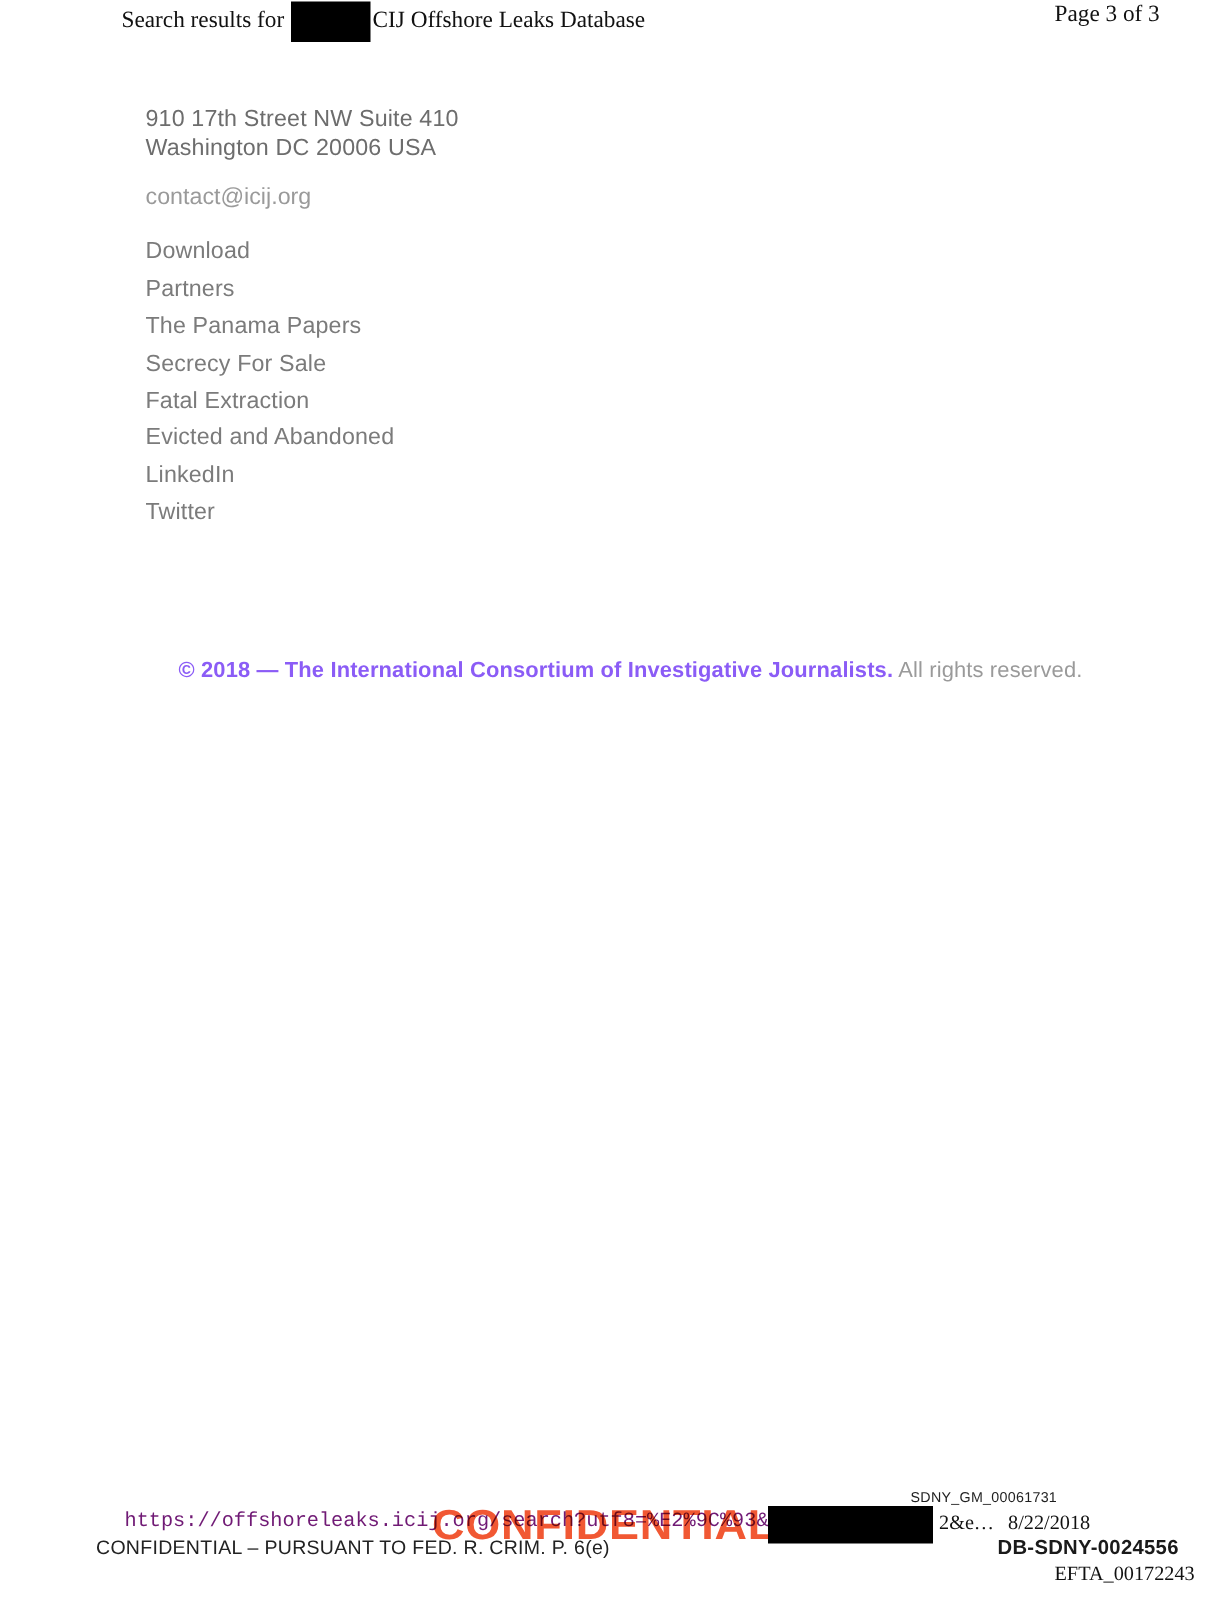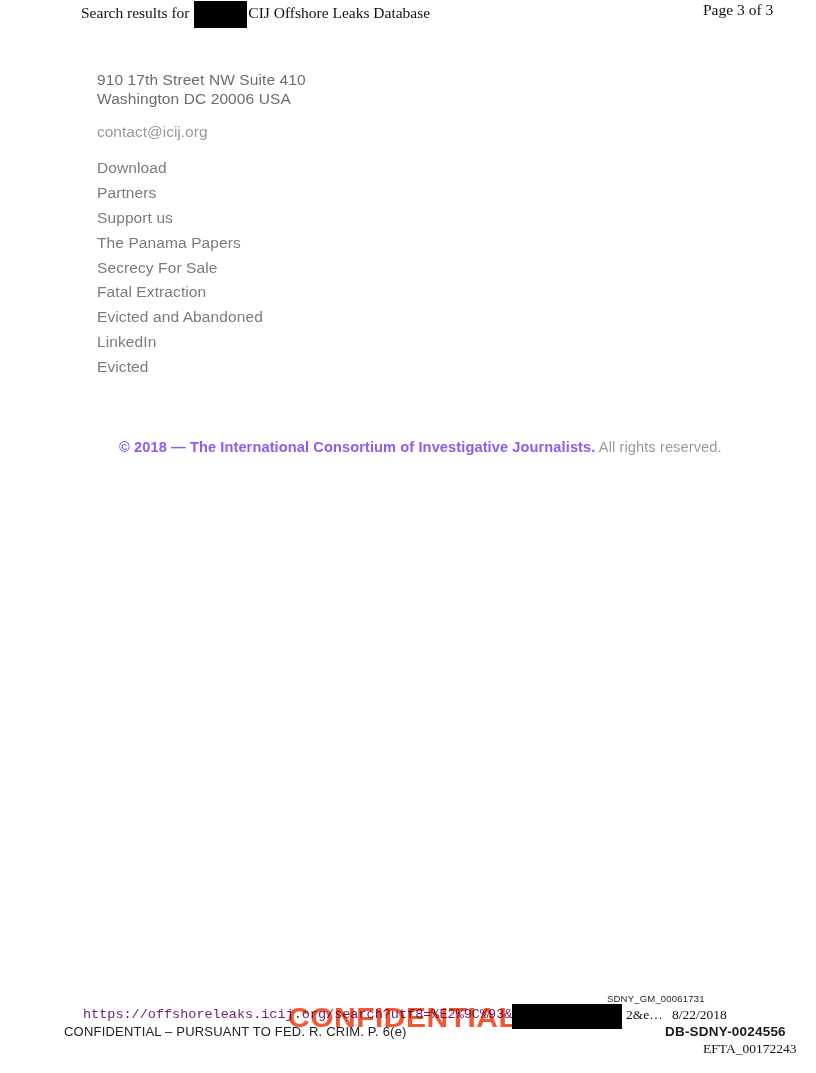--- a/index.html
+++ b/index.html
@@ -97,27 +97,26 @@
   <div class="address">
     <div>910 17th Street NW Suite 410</div>
     <div>Washington DC 20006 USA</div>
   </div>
 
   <div class="email">contact@icij.org</div>
 
   <div class="nav-links">
     <div class="nav-link">Download</div>
     <div class="nav-link">Partners</div>
-    <div class="nav-link">Support us</div>
     <div class="nav-link">The Panama Papers</div>
     <div class="nav-link">Secrecy For Sale</div>
     <div class="nav-link">Fatal Extraction</div>
     <div class="nav-link">Evicted and Abandoned</div>
     <div class="nav-link">LinkedIn</div>
-    <div class="nav-link">Evicted</div>
+    <div class="nav-link">Twitter</div>
   </div>
 
   <div class="copyright"><span class="bold">© 2018 — The International Consortium of Investigative Journalists.</span><span> All rights reserved.</span></div>
 
   <div class="bates-top">SDNY_GM_00061731</div>
 
   <div class="url-line">https://offshoreleaks.icij.org/search?utf8=%E2%9C%93&amp;q=%22IAn</div>
   <div class="redact-url"></div>
   <div class="url-suffix">2&amp;e…</div>
   <div class="print-date">8/22/2018</div>

